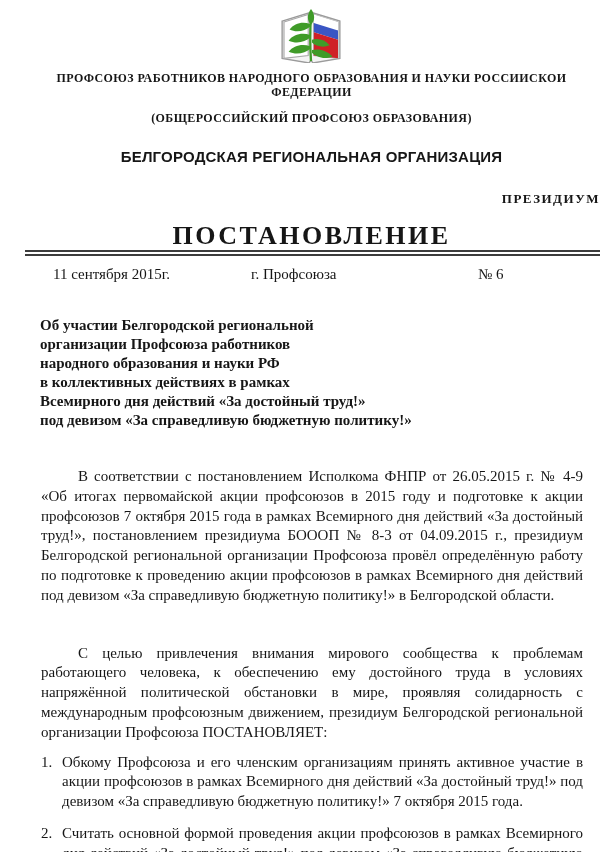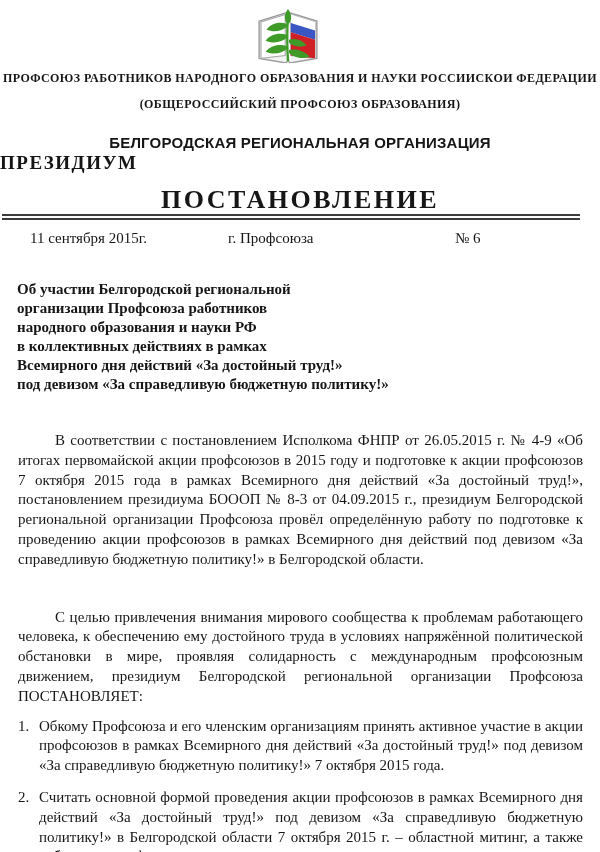--- a/index.html
+++ b/index.html
@@ -6,20 +6,21 @@
   .page {
     position: relative;
     width: 600px;
     height: 852px;
     margin: 0 auto;
     background: #ffffff;
     color: #161616;
     font-family: "Liberation Serif", serif;
     overflow: hidden;
     box-sizing: border-box;
+    padding-left: 23px;
   }
   .logo {
     display: block;
     margin: 9px 0 0 256px;
     width: 64px;
     height: 54px;
   }
   .org-line1 {
     margin-top: 8px;
     text-align: center;
@@ -39,23 +40,23 @@
   .org-line3 {
     margin-top: 24px;
     text-align: center;
     font-family: "Liberation Sans", sans-serif;
     font-size: 15px;
     line-height: 16px;
     font-weight: bold;
     letter-spacing: 0.2px;
   }
   .presidium {
-    margin-top: 1px;
-    text-align: left;
-    font-size: 19px;
+    margin-top: 23px;
+    text-align: right;
+    font-size: 13px;
     line-height: 22px;
     font-weight: bold;
     letter-spacing: 1.5px;
   }
   .doc-type {
     margin-top: 15px;
     text-align: center;
     font-size: 26px;
     line-height: 22px;
     font-weight: bold;

